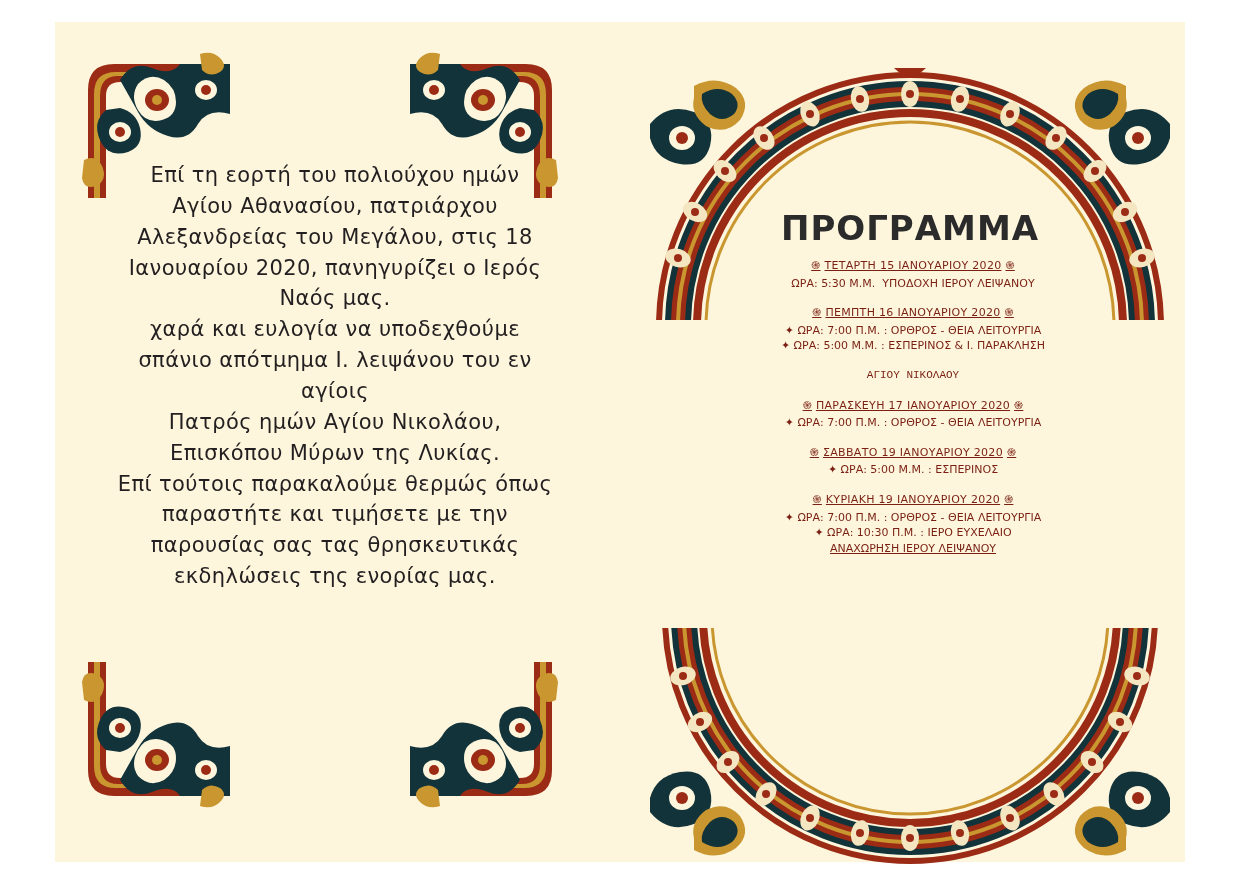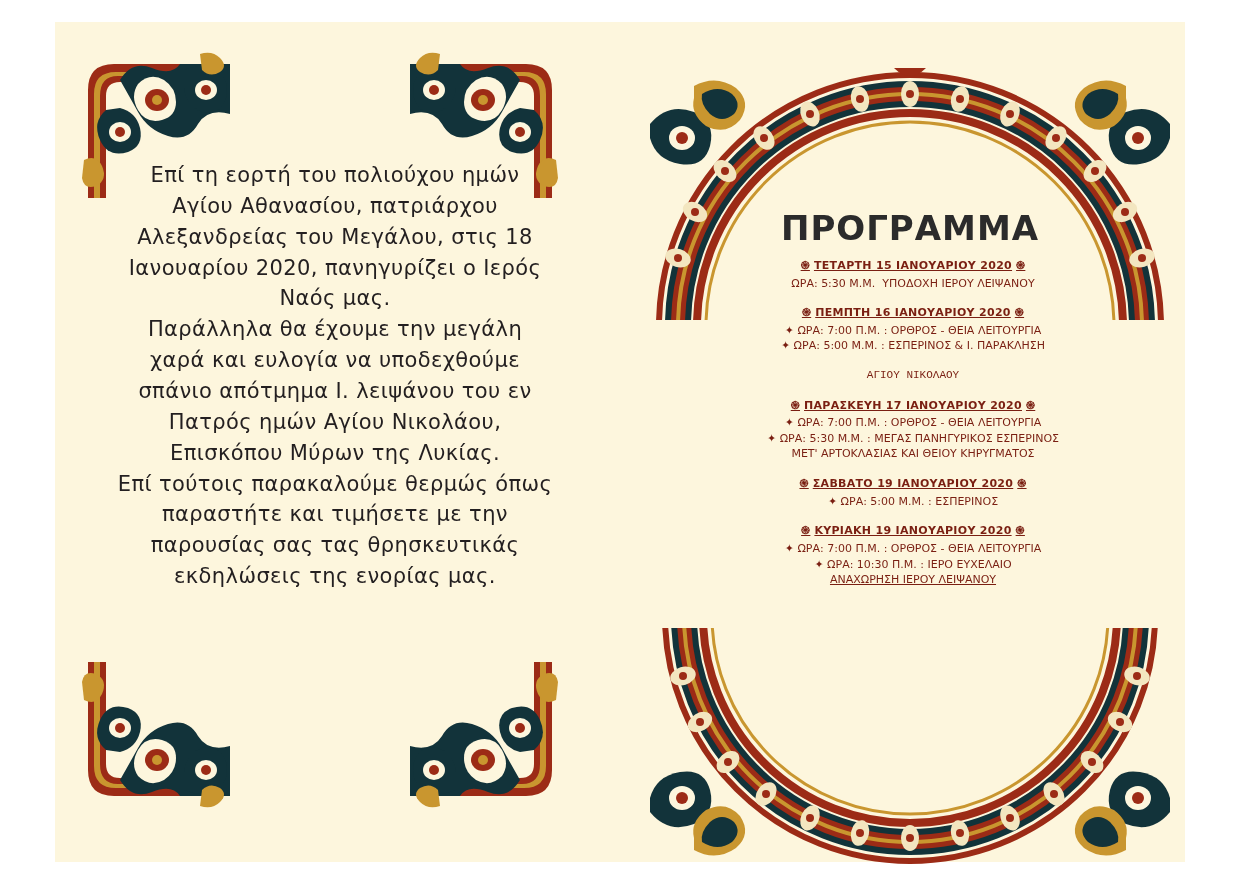--- a/index.html
+++ b/index.html
@@ -89,21 +89,21 @@
     top: 190px;
     width: 470px;
     text-align: center;
     color: #7a1f12;
     font-family: "DejaVu Sans", sans-serif;
     font-size: 11px;
     line-height: 1.42;
   }
   .day-block { margin-bottom: 14px; }
   .day-head {
-    font-weight: bold;
+    font-weight: normal;
     text-decoration: underline;
     letter-spacing: 0.3px;
     margin-bottom: 2px;
     color: #7a1f12;
     text-align: center;
   }
   .day-head .orn { text-decoration: none; padding: 0 4px; }
   .ev { display: block; white-space: pre-wrap; }
   .plain-note { margin: 10px 0 14px 0; font-family: Liberation Mono, monospace; }
 
@@ -203,23 +203,23 @@
         </g>
       </svg>
     </div>
 
     <div id="invitation-text">
         <span class="ln">Επί τη εορτή του πολιούχου ημών</span>
         <span class="ln">Αγίου Αθανασίου, πατριάρχου</span>
         <span class="ln">Αλεξανδρείας του Μεγάλου, στις 18</span>
         <span class="ln">Ιανουαρίου 2020, πανηγυρίζει ο Ιερός</span>
         <span class="ln">Ναός μας.</span>
-        <span class="ln">Παράλληλα θα έχουμε την μεγάλη</span>
         <span class="ln">χαρά και ευλογία να υποδεχθούμε</span>
         <span class="ln">σπάνιο απότμημα Ι. λειψάνου του εν</span>
+        <span class="ln">αγίοις</span>
         <span class="ln">Πατρός ημών Αγίου Νικολάου,</span>
         <span class="ln">Επισκόπου Μύρων της Λυκίας.</span>
         <span class="ln">Επί τούτοις παρακαλούμε θερμώς όπως</span>
         <span class="ln">παραστήτε και τιμήσετε με την</span>
         <span class="ln">παρουσίας σας τας θρησκευτικάς</span>
         <span class="ln">εκδηλώσεις της ενορίας μας.</span>
       </div>
   </div>
 
   <div id="right-panel">
@@ -294,22 +294,20 @@
         </div>
         <div class="day-block">
           <div class="day-head"><span class="orn">֍</span><span>ΠΕΜΠΤΗ 16 ΙΑΝΟΥΑΡΙΟΥ 2020</span><span class="orn">֍</span></div>
           <span class="ev">✦ ΩΡΑ: 7:00 Π.Μ. : ΟΡΘΡΟΣ - ΘΕΙΑ ΛΕΙΤΟΥΡΓΙΑ</span>
           <span class="ev">✦ ΩΡΑ: 5:00 Μ.Μ. : ΕΣΠΕΡΙΝΟΣ &amp; Ι. ΠΑΡΑΚΛΗΣΗ</span>
         </div>
         <div class="plain-note">ΑΓΙΟΥ ΝΙΚΟΛΑΟΥ</div>
         <div class="day-block">
           <div class="day-head"><span class="orn">֍</span><span>ΠΑΡΑΣΚΕΥΗ 17 ΙΑΝΟΥΑΡΙΟΥ 2020</span><span class="orn">֍</span></div>
           <span class="ev">✦ ΩΡΑ: 7:00 Π.Μ. : ΟΡΘΡΟΣ - ΘΕΙΑ ΛΕΙΤΟΥΡΓΙΑ</span>
-          <span class="ev">✦ ΩΡΑ: 5:30 Μ.Μ. : ΜΕΓΑΣ ΠΑΝΗΓΥΡΙΚΟΣ ΕΣΠΕΡΙΝΟΣ
-ΜΕΤ' ΑΡΤΟΚΛΑΣΙΑΣ ΚΑΙ ΘΕΙΟΥ ΚΗΡΥΓΜΑΤΟΣ</span>
         </div>
         <div class="day-block">
           <div class="day-head"><span class="orn">֍</span><span>ΣΑΒΒΑΤΟ 19 ΙΑΝΟΥΑΡΙΟΥ 2020</span><span class="orn">֍</span></div>
           <span class="ev">✦ ΩΡΑ: 5:00 Μ.Μ. : ΕΣΠΕΡΙΝΟΣ</span>
         </div>
         <div class="day-block">
           <div class="day-head"><span class="orn">֍</span><span>ΚΥΡΙΑΚΗ 19 ΙΑΝΟΥΑΡΙΟΥ 2020</span><span class="orn">֍</span></div>
           <span class="ev">✦ ΩΡΑ: 7:00 Π.Μ. : ΟΡΘΡΟΣ - ΘΕΙΑ ΛΕΙΤΟΥΡΓΙΑ</span>
           <span class="ev">✦ ΩΡΑ: 10:30 Π.Μ. : ΙΕΡΟ ΕΥΧΕΛΑΙΟ</span>
           <span class="ev" style="text-decoration: underline;">ΑΝΑΧΩΡΗΣΗ ΙΕΡΟΥ ΛΕΙΨΑΝΟΥ</span>

